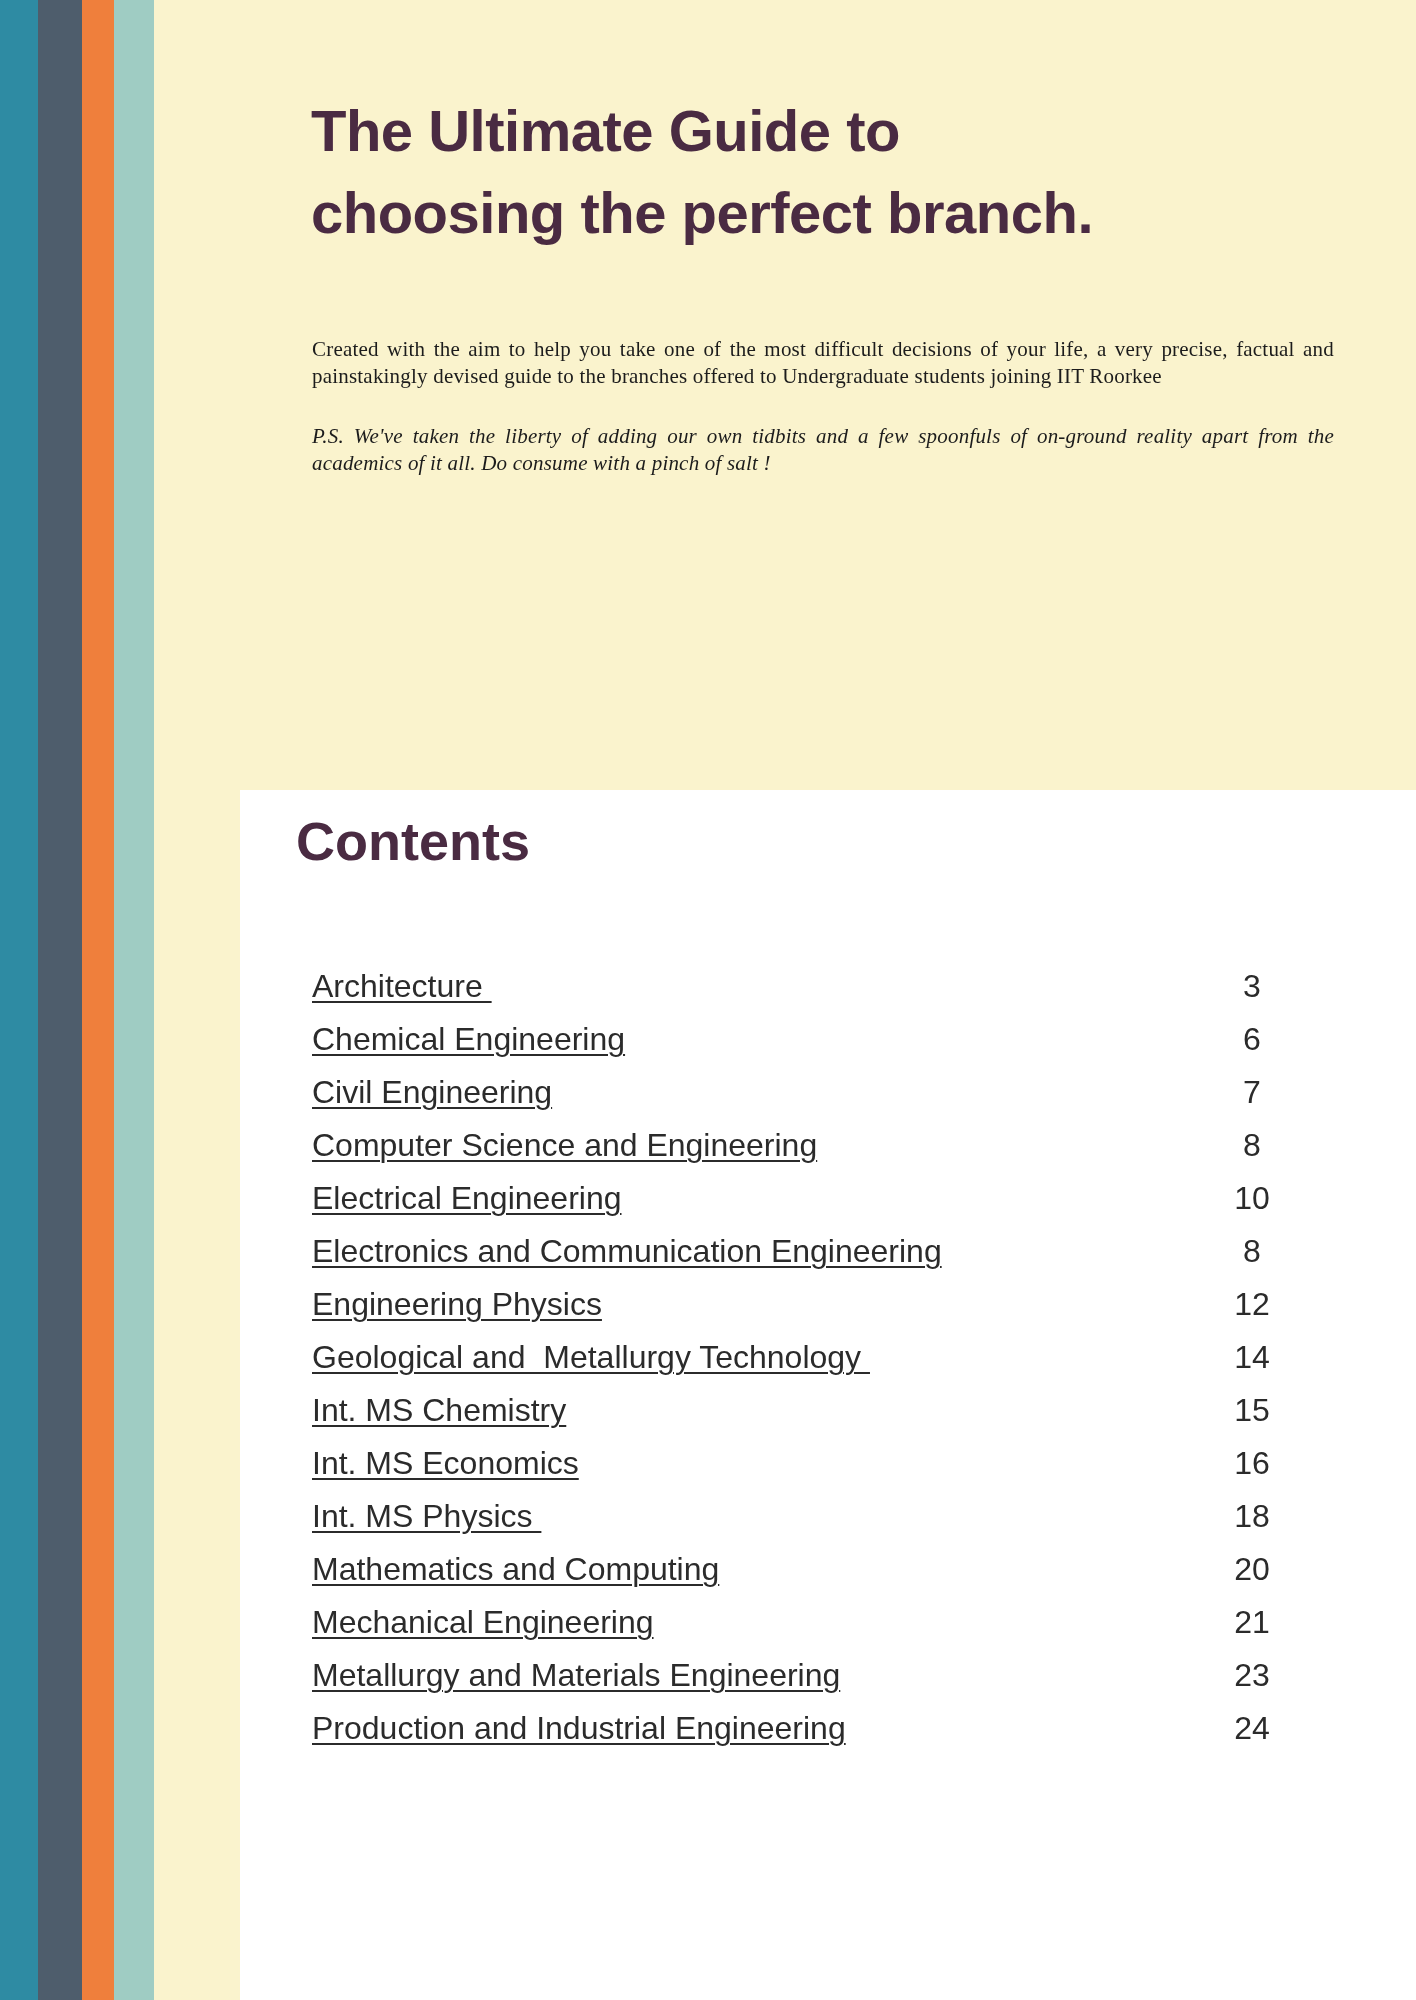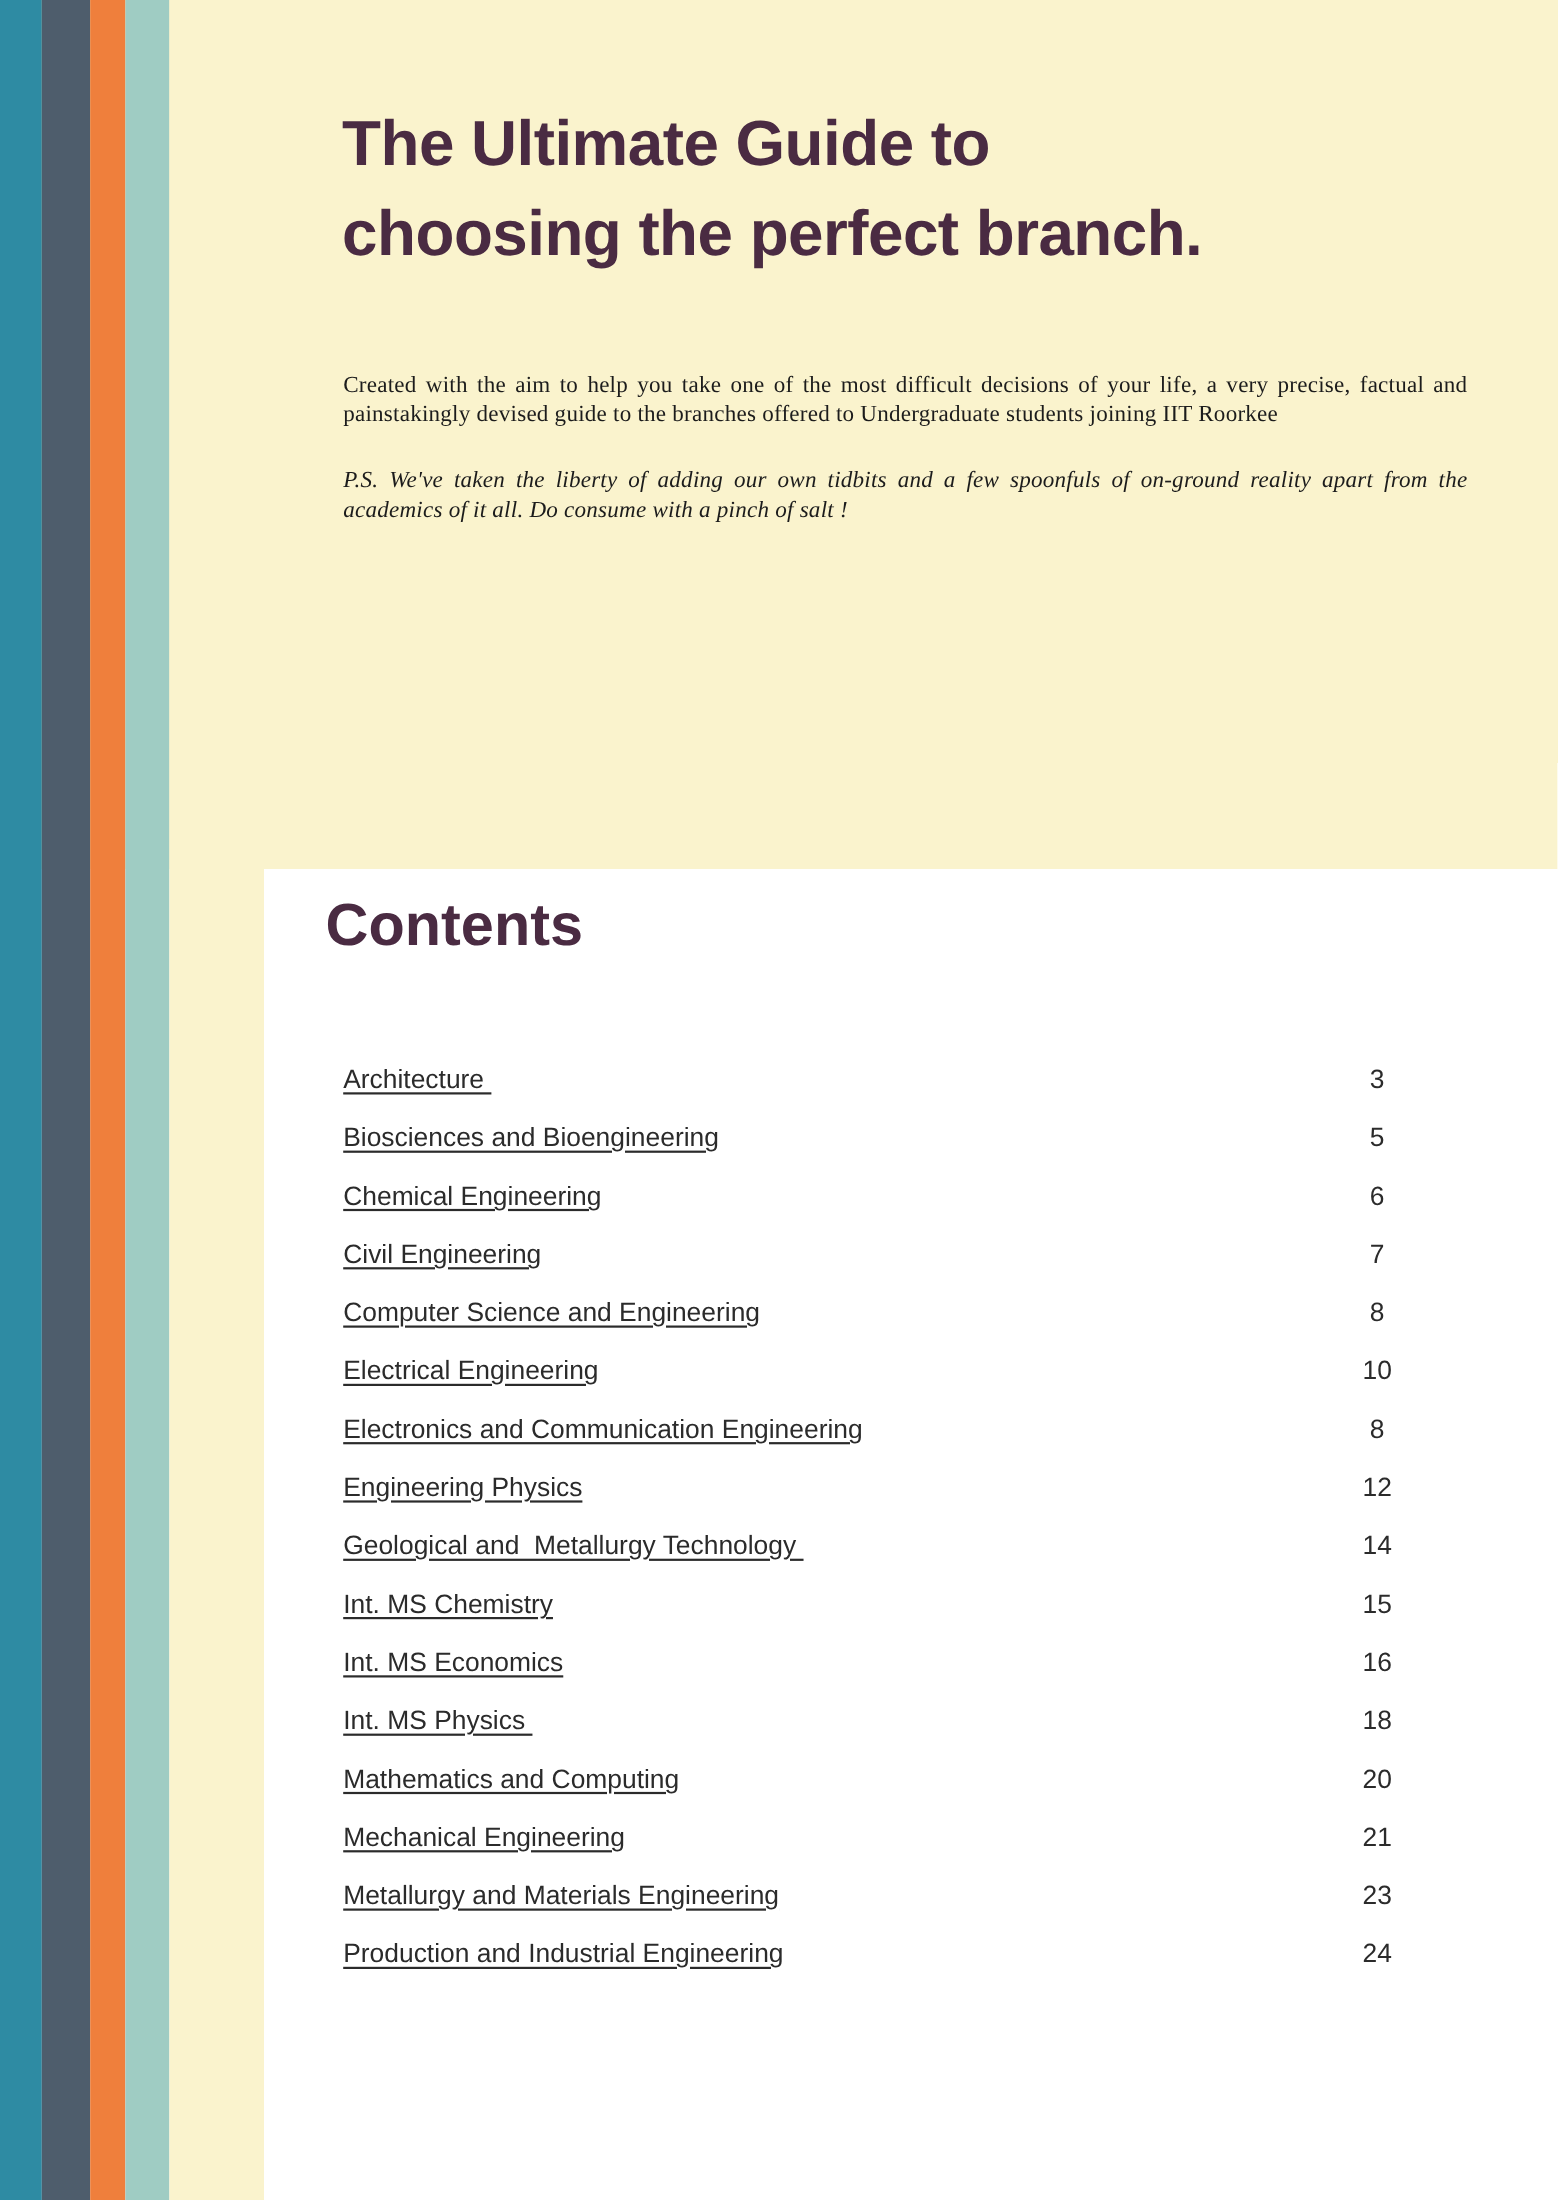--- a/index.html
+++ b/index.html
@@ -106,21 +106,21 @@
     position: absolute;
     top: 968px;
     left: 284px;
     width: 1000px;
   }
   .toc-row {
     display: flex;
     align-items: baseline;
     justify-content: space-between;
     height: 53px;
-    font-size: 24px;
+    font-size: 32px;
     color: #2b2b2b;
   }
   .toc-label {
     text-decoration: underline;
     text-underline-offset: 4px;
     text-decoration-thickness: 1.5px;
     white-space: pre;
   }
   .toc-page {
     width: 120px;
@@ -156,24 +156,20 @@
   </div>
 
   <div class="contents-heading">Contents</div>
 
   <div class="toc">
     <div class="toc-row">
       <span class="toc-label">Architecture </span>
       <span class="toc-page">3</span>
     </div>
     <div class="toc-row">
-      <span class="toc-label">Biosciences and Bioengineering</span>
-      <span class="toc-page">5</span>
-    </div>
-    <div class="toc-row">
       <span class="toc-label">Chemical Engineering</span>
       <span class="toc-page">6</span>
     </div>
     <div class="toc-row">
       <span class="toc-label">Civil Engineering</span>
       <span class="toc-page">7</span>
     </div>
     <div class="toc-row">
       <span class="toc-label">Computer Science and Engineering</span>
       <span class="toc-page">8</span>

